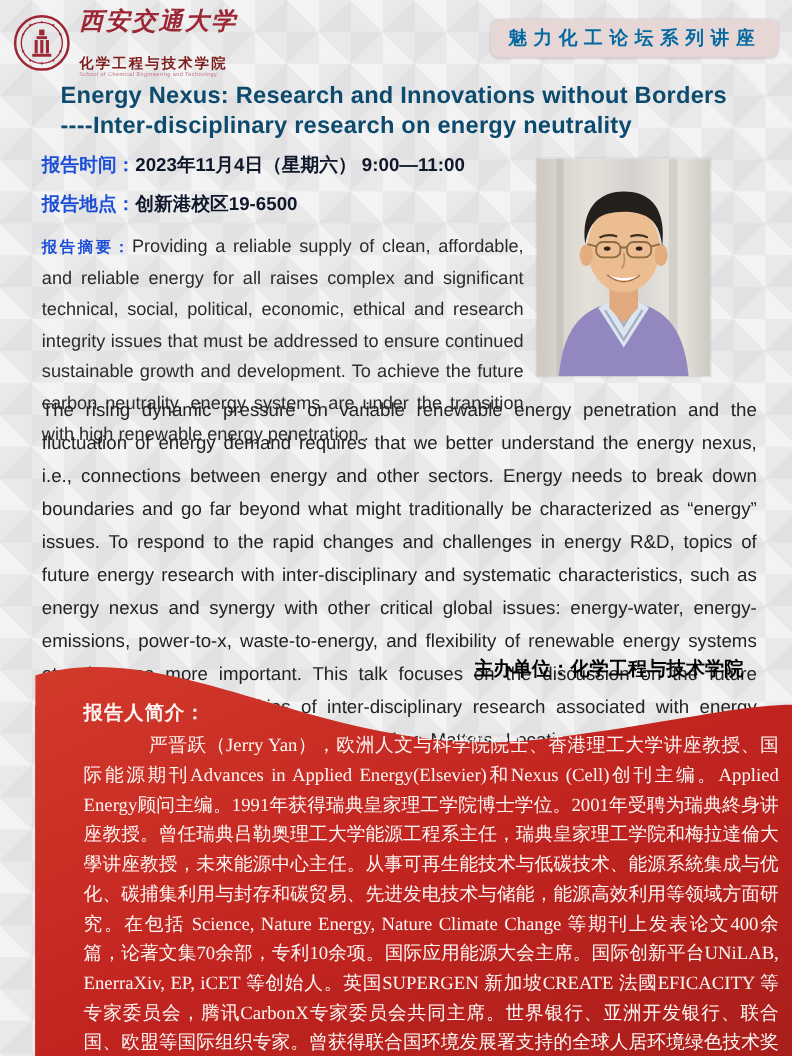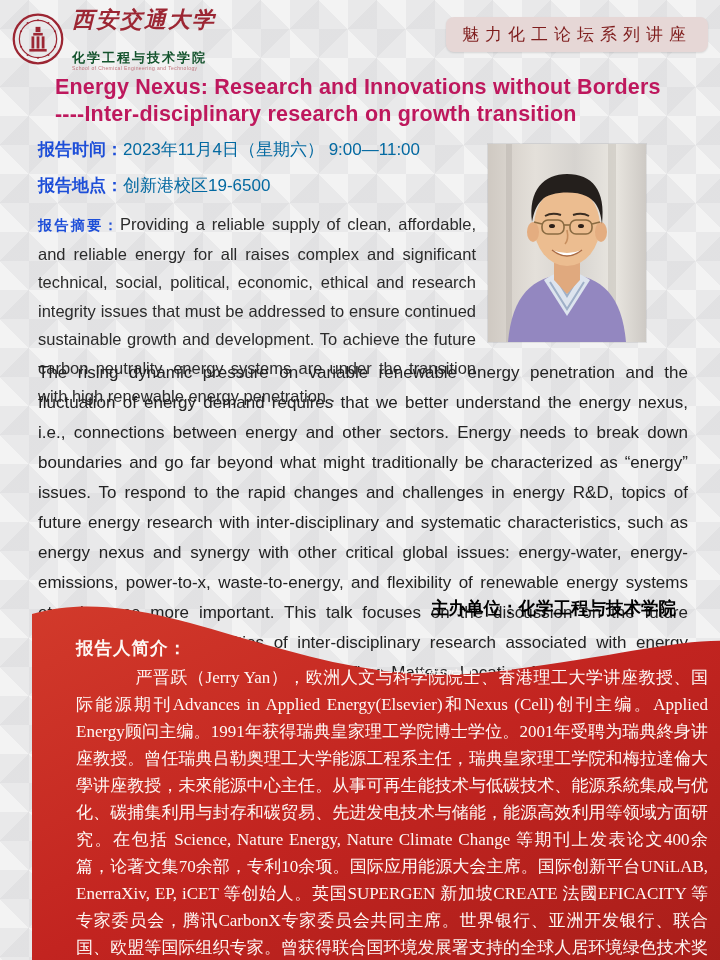--- a/index.html
+++ b/index.html
@@ -16,38 +16,38 @@
       linear-gradient(135deg, rgba(200,200,202,.30) 25%, transparent 25%, transparent 75%, rgba(200,200,202,.30) 75%);
     background-size:58px 58px, 58px 58px;
     background-position:0 0, 29px 29px;
     opacity:.8;
   }
   
   .logo{position:absolute;left:12px;top:8px;display:flex;align-items:center;gap:8px;}
   .seal{width:52px;height:52px;}
   .logo-names{display:flex;flex-direction:column;line-height:1.05;}
   .uni-name{font-family:"DejaVu Serif",serif;font-style:italic;font-weight:bold;font-size:22px;color:#9c2633;letter-spacing:2px;}
-  .school-name{font-size:13px;font-weight:bold;color:#14532d;letter-spacing:2px;margin-top:20px;}
+  .school-name{font-size:13px;font-weight:bold;color:#7f1d1d;letter-spacing:2px;margin-top:20px;}
   .school-en{font-size:5px;color:#c0737d;letter-spacing:.4px;margin-top:1px;}
   .badge{
     position:absolute;right:12px;top:17px;
     background:#e6d7d6;border-radius:8px;
     padding:6px 16px;
-    font-size:17px;font-weight:normal;color:#7f1d1d;letter-spacing:6px;
+    font-size:17px;font-weight:bold;color:#0369a1;letter-spacing:6px;
     box-shadow:0 1px 2px rgba(0,0,0,.12);
   }
   
   .title{position:absolute;left:55px;top:74px;width:630px;margin:0;
-    font-size:21.5px;font-weight:bold;color:#be185d;line-height:27px;letter-spacing:.2px;}
+    font-size:21.5px;font-weight:bold;color:#0c4a6e;line-height:27px;letter-spacing:.2px;}
   .title span{display:block;}
   
   .info{position:absolute;left:38px;top:138px;width:438px;color:#222;}
   .info-row{margin-bottom:13px;font-size:17px;}
   .info-label{font-weight:bold;color:#1d4ed8;}
-  .info-value{color:#0369a1;}
+  .info-value{color:#0f172a;font-weight:bold;}
   .abstract{margin-top:6px;font-size:16.5px;line-height:28.5px;text-align:justify;color:#2b2b2b;}
   .abstract .info-label{font-size:14px;}
   
   .photo{position:absolute;left:488px;top:144px;width:158px;height:198px;box-shadow:0 0 0 1px rgba(0,0,0,.08);}
   
   .para2{position:absolute;left:38px;top:358px;width:650px;margin:0;
     font-size:17px;line-height:30px;text-align:justify;color:#222;font-weight:400;}
   
   .organizer{position:absolute;right:44px;top:596px;font-size:17.5px;font-weight:bold;color:#000;z-index:3;}
   
@@ -91,21 +91,21 @@
       <span class="uni-name">西安交通大学</span>
       <span class="school-name">化学工程与技术学院</span>
       <span class="school-en">School of Chemical Engineering and Technology</span>
     </div>
   </div>
 
   <div class="badge">魅力化工论坛系列讲座</div>
 
   <h1 class="title">
     <span>Energy Nexus: Research and Innovations without Borders</span>
-    <span>----Inter-disciplinary research on growth transition</span>
+    <span>----Inter-disciplinary research on energy neutrality</span>
   </h1>
 
   <div class="info">
     <div class="info-row">
       <span class="info-label">报告时间：</span><span class="info-value">2023年11月4日（星期六）  9:00—11:00</span>
     </div>
     <div class="info-row">
       <span class="info-label">报告地点：</span><span class="info-value">创新港校区19-6500</span>
     </div>
     <p class="abstract">

